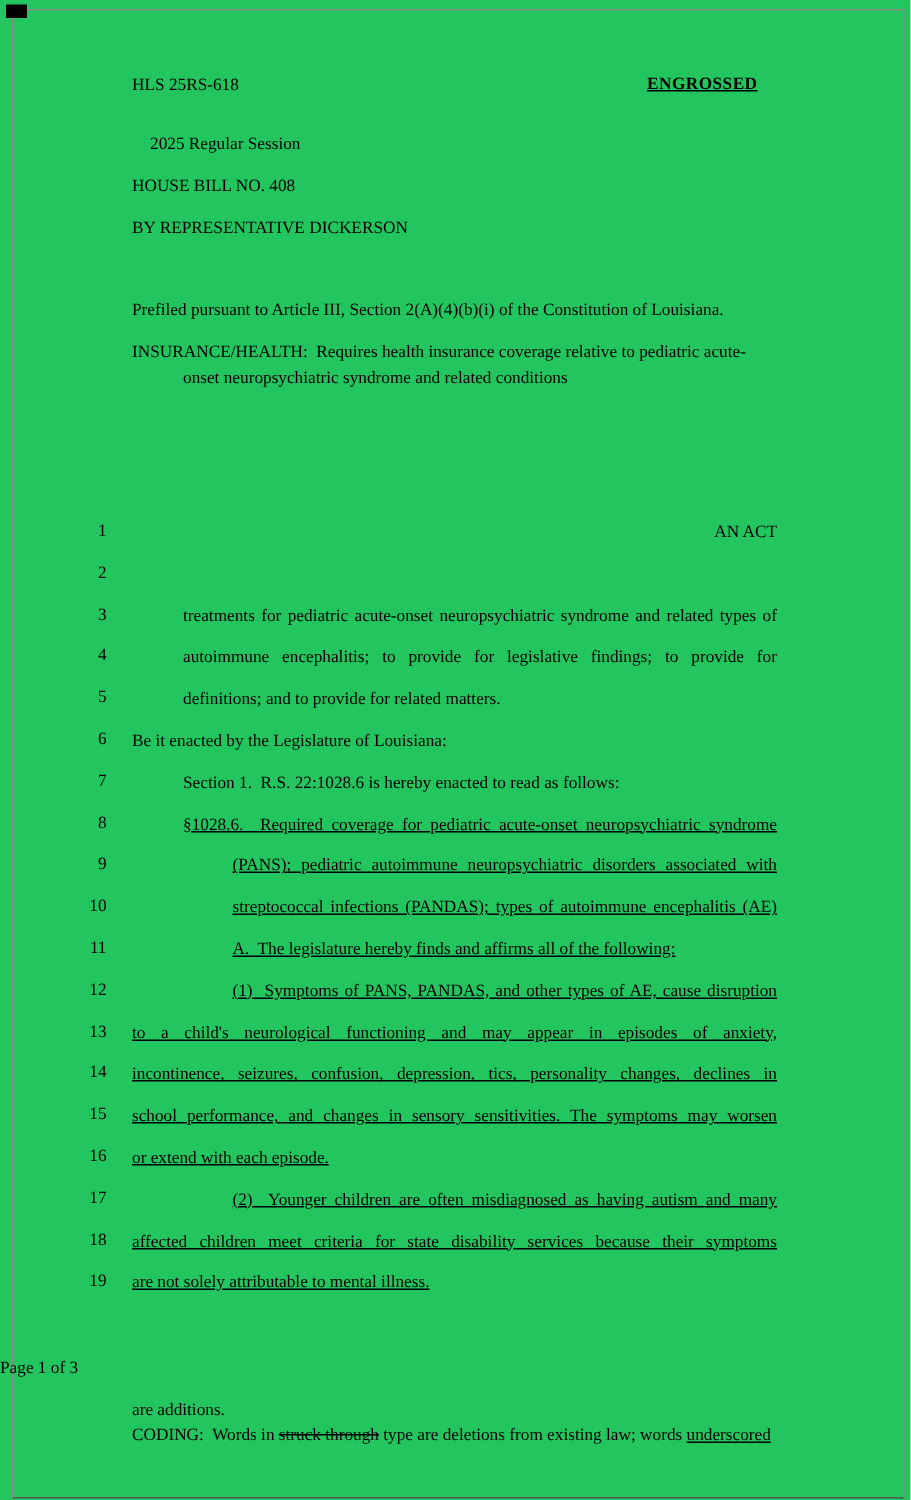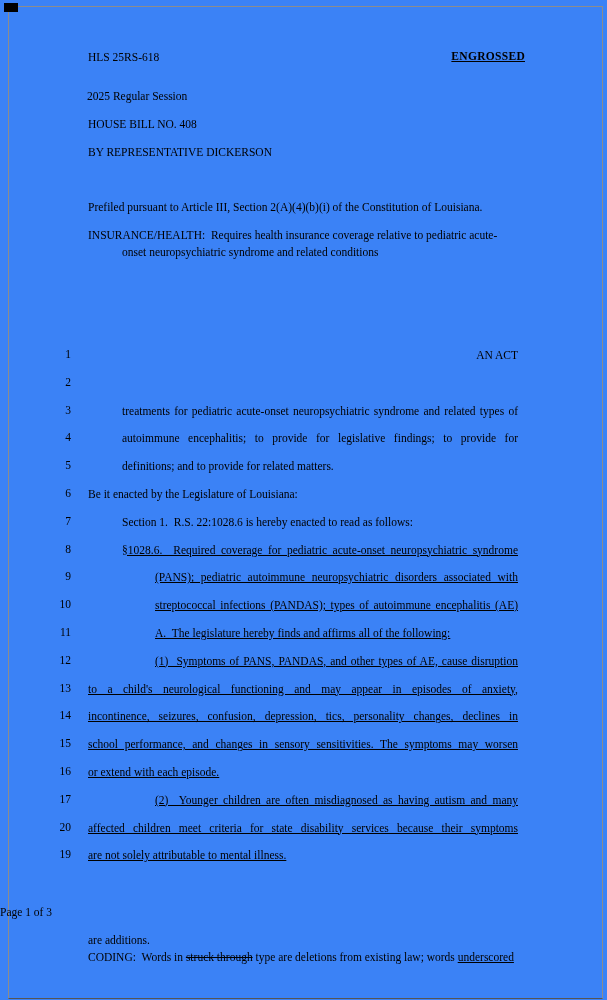--- a/index.html
+++ b/index.html
@@ -1,29 +1,29 @@
 <!DOCTYPE html>
 <html><head>
 <meta charset="utf-8">
 <style>
   html,body { margin:0; padding:0; background:#ffffff; }
   .page {
-    position:relative; width:607px; height:1000px; background:#3b82f6;
+    position:relative; width:607px; height:1000px; background:#22c55e;
     font-family:"Liberation Serif","DejaVu Serif",serif;
     font-size:11.5px; color:#000; overflow:hidden;
   }
   .frame {
     position:absolute; top:6px; left:8px; right:4px; bottom:1px;
     border:1px solid #8c8c8c; border-bottom-color:#555; pointer-events:none;
   }
   .corner-mark { position:absolute; top:3px; left:4px; width:14px; height:9px; background:#000; }
   .abs { position:absolute; }
   .doc-id   { top:51px;  left:88px; }
-  .status   { top:50px;  right:82px; font-weight:bold; text-decoration:underline; letter-spacing:0.3px;text-align:right; }
-  .session  { top:90px;  left:87px; }
+  .status   { top:50px;  right:102px; font-weight:bold; text-decoration:underline; letter-spacing:0.3px;text-align:right; }
+  .session  { top:90px;  left:100px; }
   .bill-no  { top:118px; left:88px; }
   .sponsor  { top:146px; left:88px; }
   .prefiled { top:201px; left:88px; }
   .abstract { top:227px; left:88px; width:432px; line-height:17px; }
   .abstract .l2 { padding-left:34px; }
   .lines { top:348px; left:0; width:607px; }
   .line-row { position:relative; height:27.8px; }
   .line-num { position:absolute; left:45px; width:26px; text-align:right; }
   .line-text { margin-left:88px; width:430px; box-sizing:border-box; line-height:15px; }
   .line-text.center { text-align:right; }
@@ -117,21 +117,21 @@
       </div>
       <div class="line-row">
         <span class="line-num">16</span>
         <div class="line-text u"><span>or extend with each episode.</span></div>
       </div>
       <div class="line-row">
         <span class="line-num">17</span>
         <div class="line-text just indent2 u"><span>(2)&nbsp; Younger children are often misdiagnosed as having autism and many</span></div>
       </div>
       <div class="line-row">
-        <span class="line-num">20</span>
+        <span class="line-num">18</span>
         <div class="line-text just u"><span>affected children meet criteria for state disability services because their symptoms</span></div>
       </div>
       <div class="line-row">
         <span class="line-num">19</span>
         <div class="line-text u"><span>are not solely attributable to mental illness.</span></div>
       </div>
     </div>
 
   <div class="abs page-num">Page 1 of 3</div>
 

